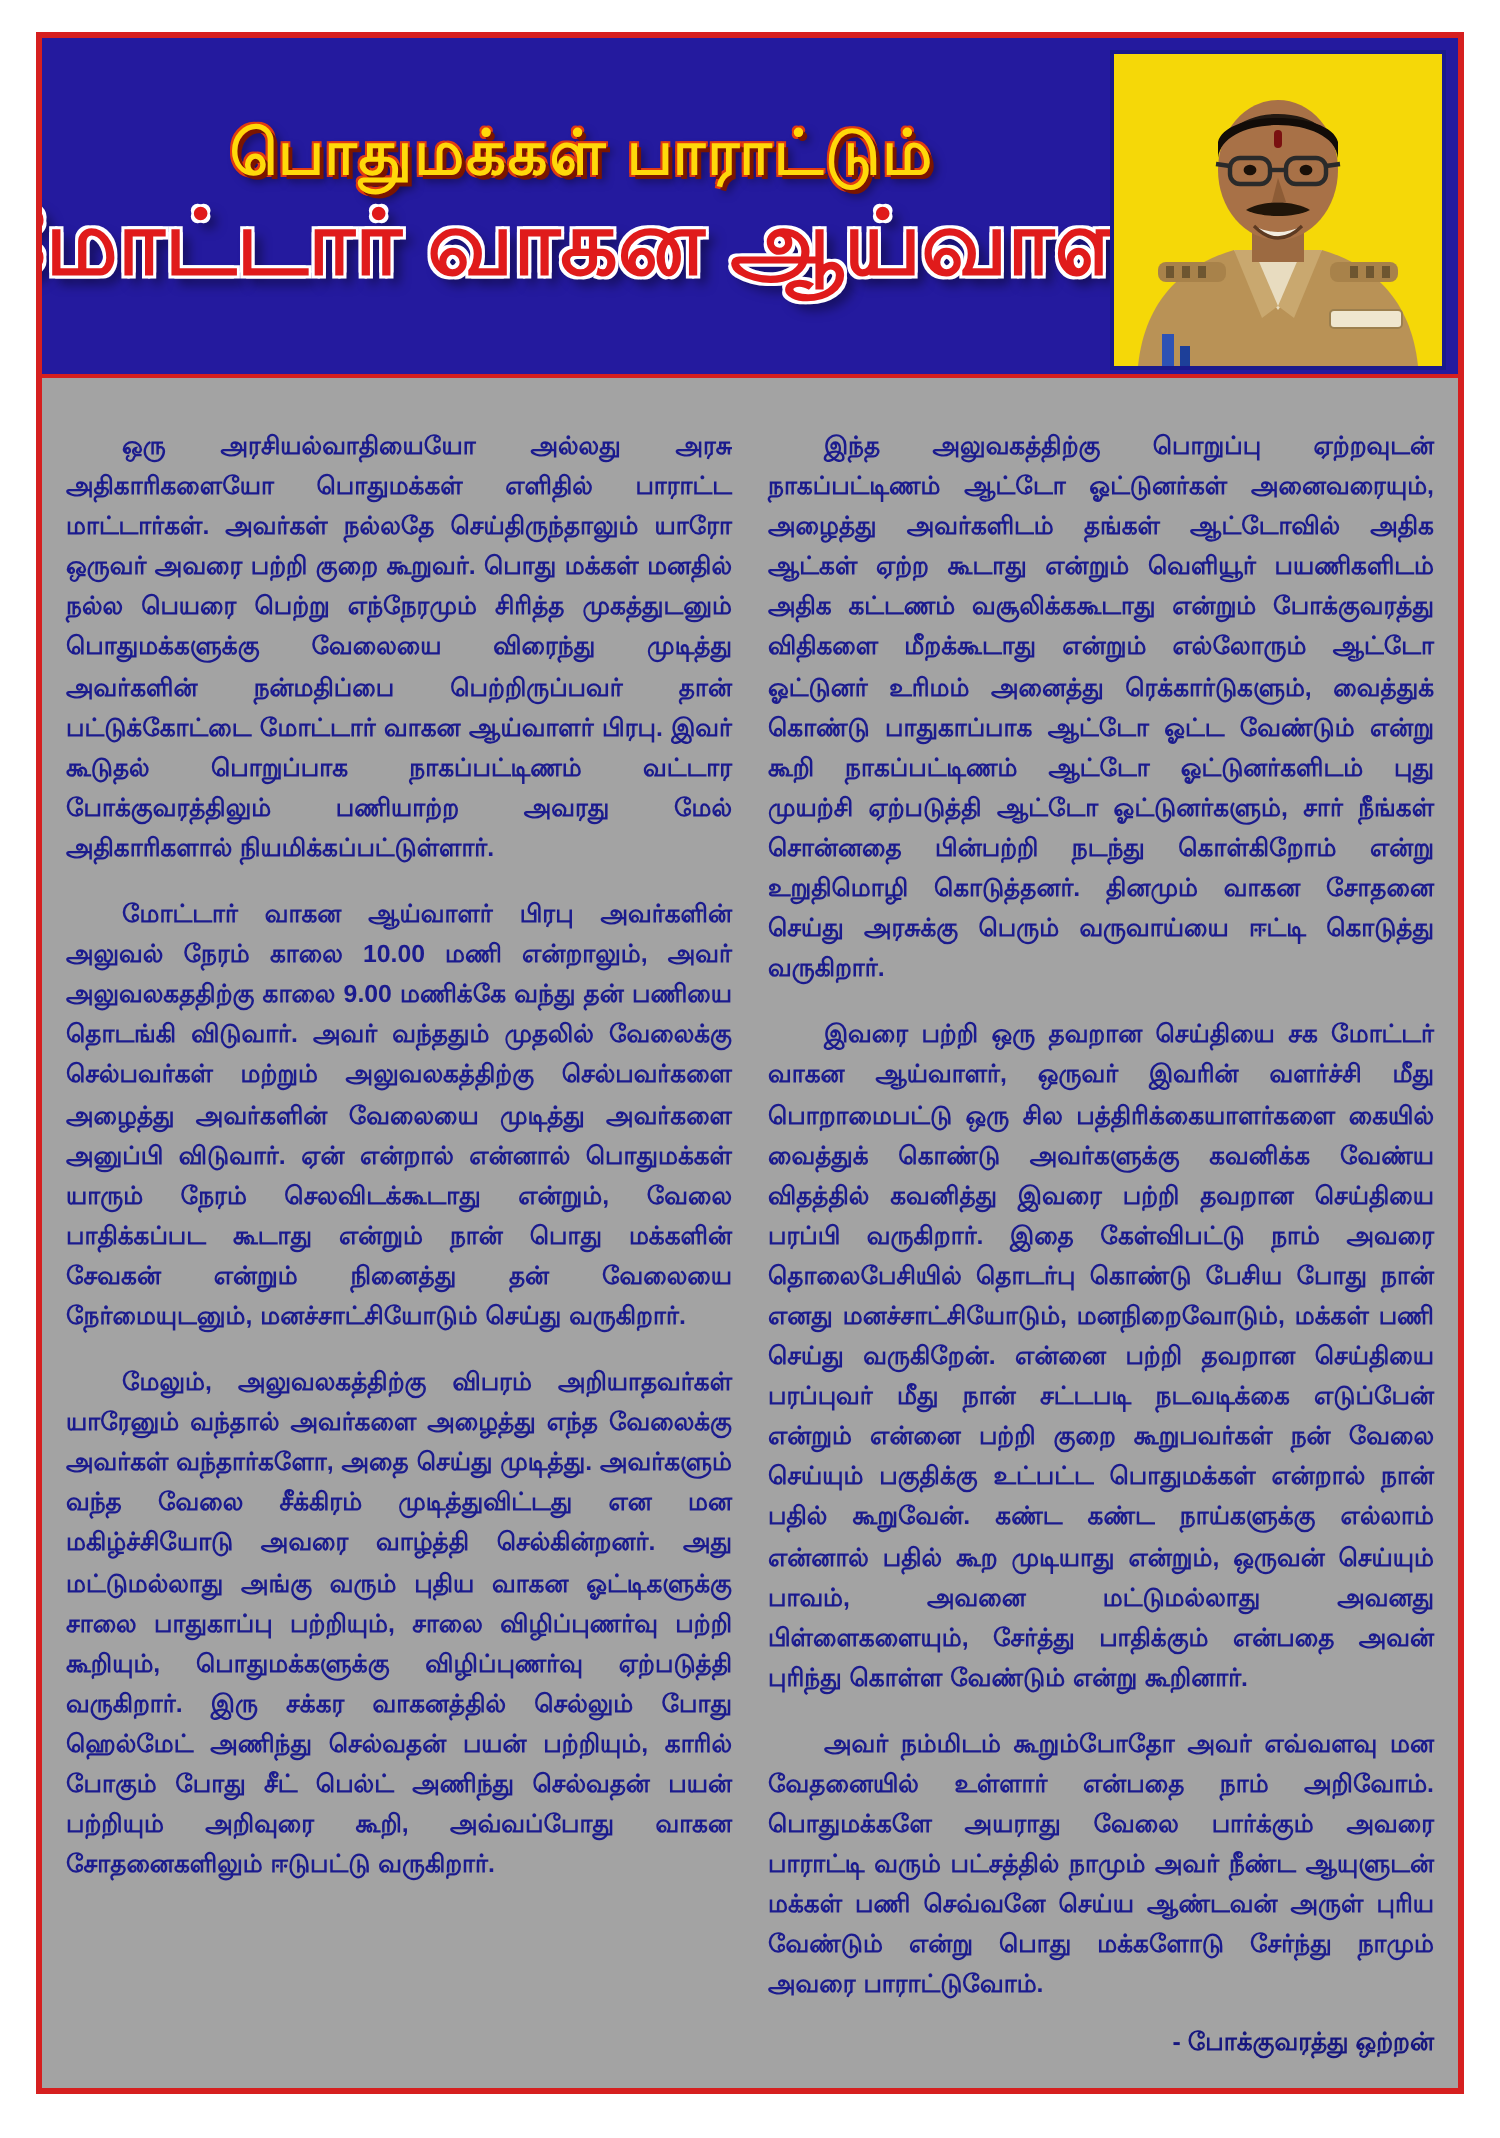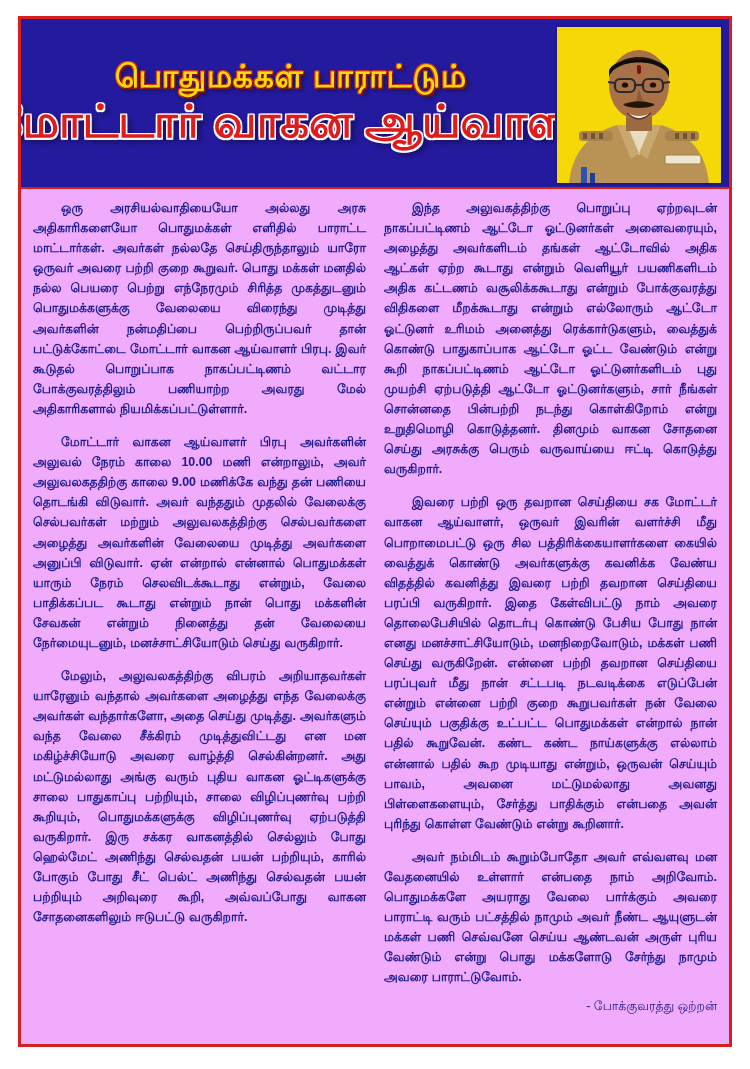--- a/index.html
+++ b/index.html
@@ -22,21 +22,21 @@
     box-sizing: border-box;
     padding: 16px 18px 22px 18px;
   }
 
   .article {
     position: relative;
     width: 100%;
     height: 100%;
     border: 3px solid #d61f1f;
     box-sizing: border-box;
-    background: #f0abfc;
+    background: #a3a3a3;
     display: flex;
     flex-direction: column;
   }
 
   
   .masthead {
     position: relative;
     height: 168px;
     flex: 0 0 168px;
     background: #241a9e;
@@ -104,21 +104,21 @@
     border: 2px solid #1a1a8c;
     background: #f5d808;
     overflow: hidden;
   }
   .photo-svg { display: block; width: 100%; height: 100%; }
 
   
   .columns {
     flex: 1 1 auto;
     display: flex;
-    padding: 9px 12px 8px 12px;
+    padding: 24px 12px 8px 12px;
     gap: 18px;
     box-sizing: border-box;
     overflow: hidden;
   }
   .col {
     flex: 1 1 0;
     min-width: 0;
   }
   .col-right {
     border-left: 0;
@@ -133,21 +133,21 @@
     font-weight: bold;
     text-align: justify;
     text-indent: 28px;
     word-spacing: 0.5px;
   }
   p.para.tight { margin-bottom: 11px; }
   p.para:last-child { margin-bottom: 0; }
 
   .byline {
     display: inline;
-    font-weight: normal;
+    font-weight: bold;
     color: #17177f;
     white-space: nowrap;
   }
   .byline-wrap {
     margin-top: 2px;
     text-align: right;
     font-family: "Liberation Sans", "DejaVu Sans", sans-serif;
     font-size: 12.4px;
     color: #17177f;
     font-weight: bold;

